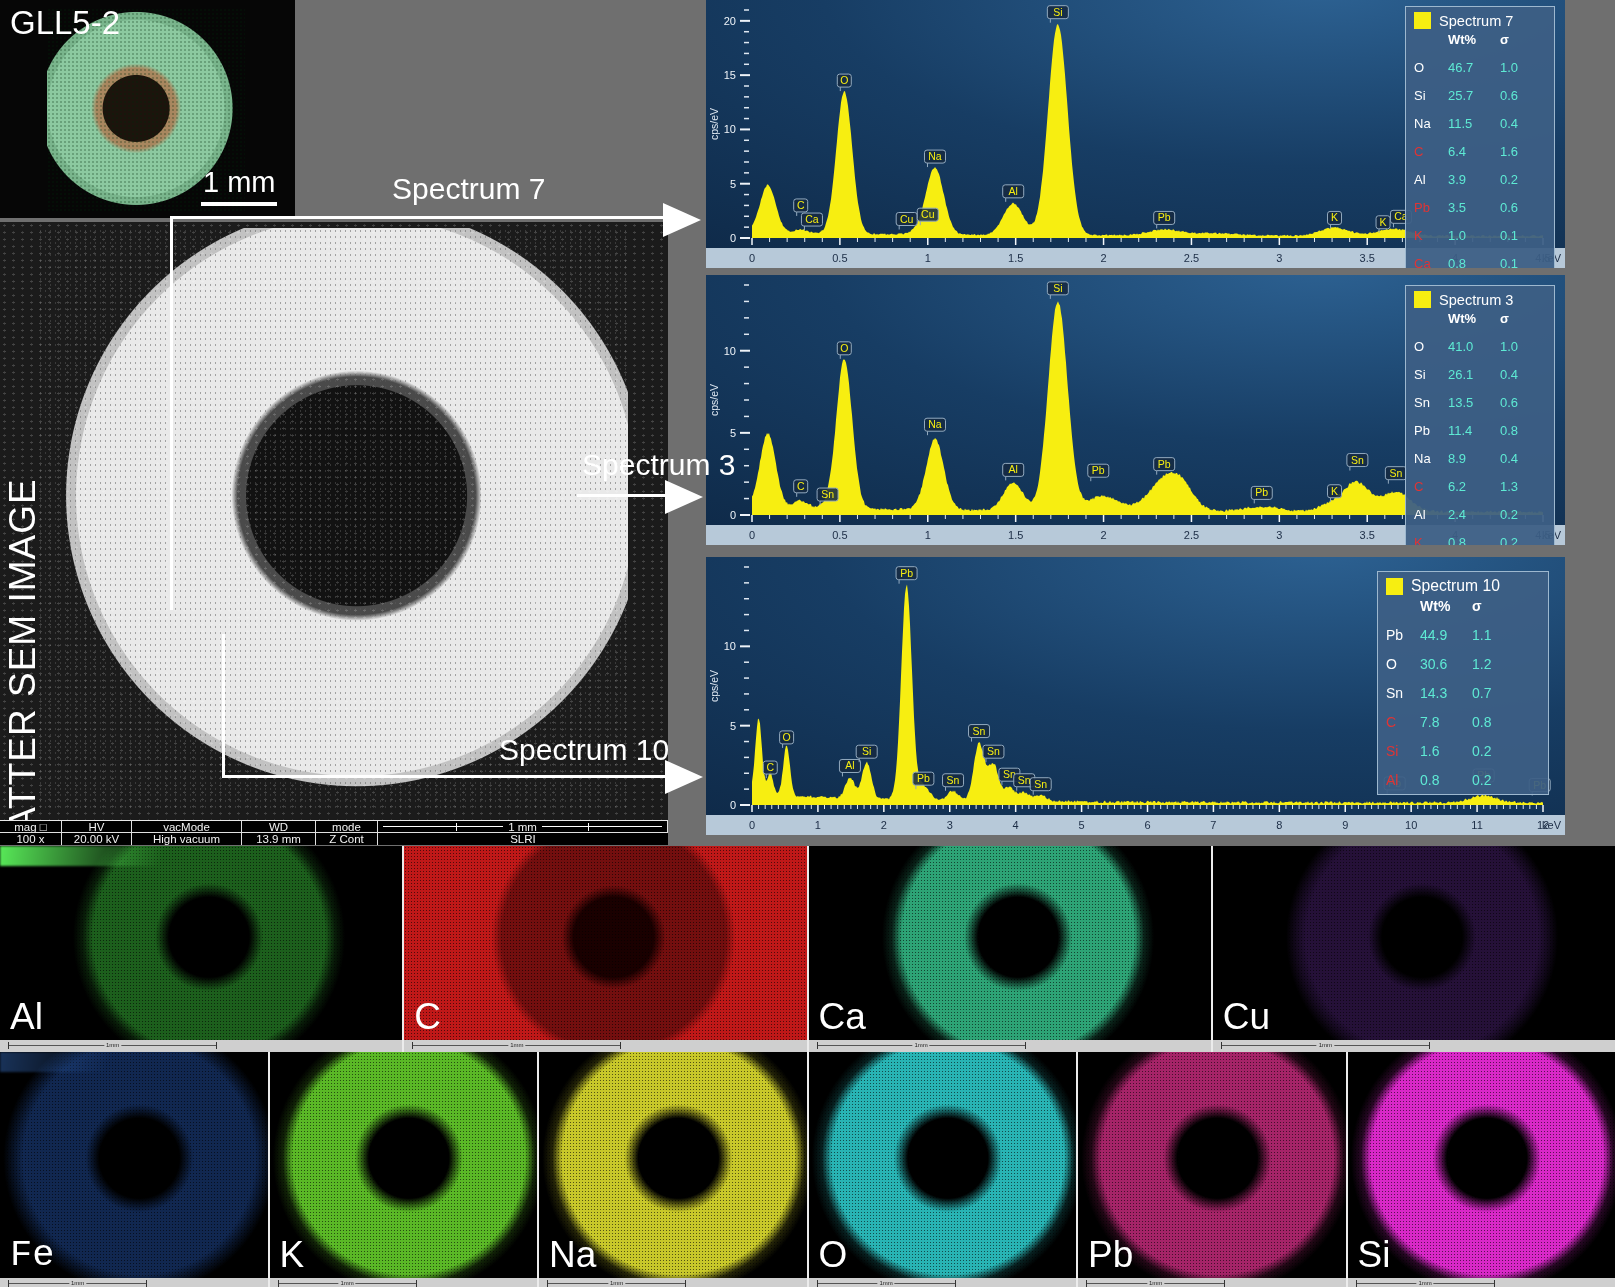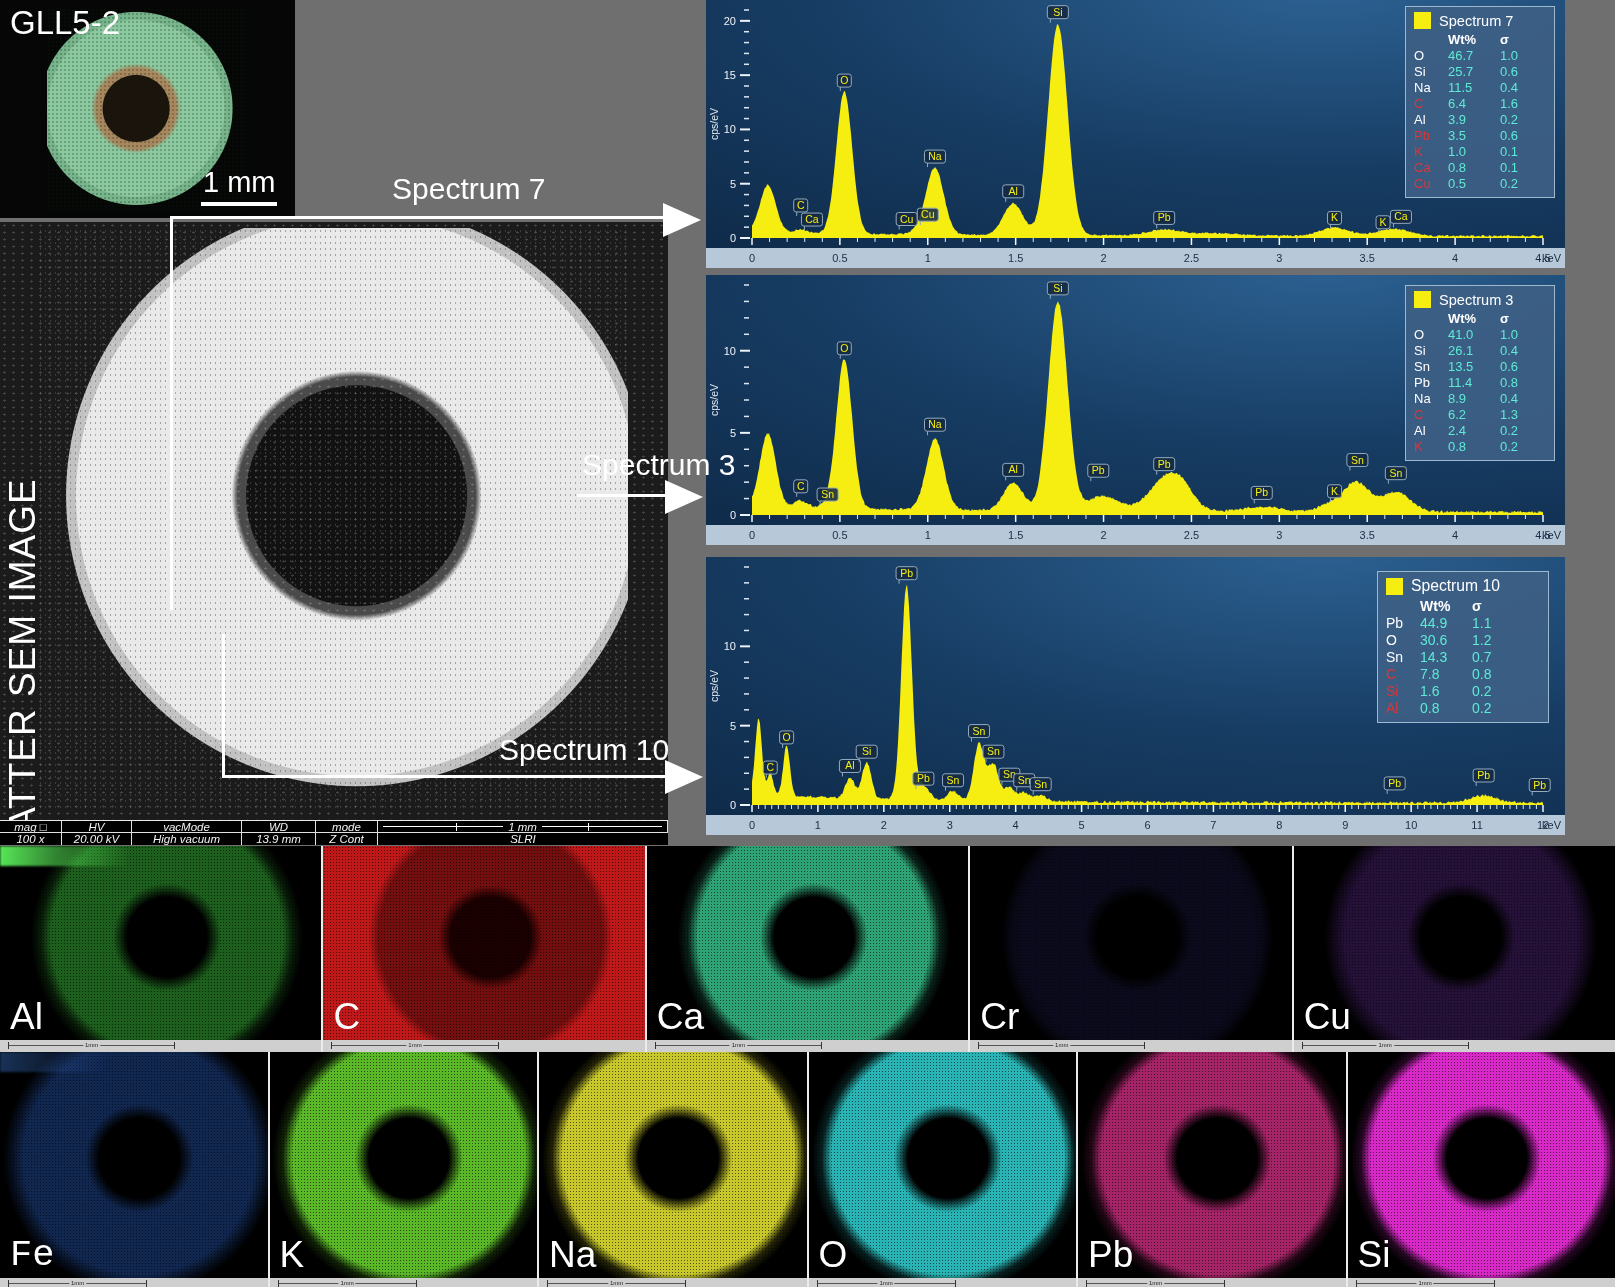--- a/index.html
+++ b/index.html
@@ -26,21 +26,21 @@
   .sem-bead::after{content:"";position:absolute;inset:0;
     background-image:radial-gradient(rgba(90,90,90,.5) 22%, transparent 26%);background-size:5px 6px;}
   #sem-side-label{position:absolute;left:0;top:232px;height:560px;width:46px;
     writing-mode:vertical-rl;transform:rotate(180deg);color:#fff;font-size:37px;letter-spacing:1px;
     display:flex;align-items:center;justify-content:center;}
 
   
   #databar{position:absolute;left:0;top:820px;width:668px;height:25px;background:#000;color:#f2f2f2;
     display:grid;grid-template-columns:62px 70px 110px 74px 62px 1fr;grid-template-rows:1fr 1fr;
     font-size:11.5px;border-top:1px solid #e8e8e8;}
-  .db-cell{display:flex;align-items:center;justify-content:center;border-right:1px solid #e0e0e0;white-space:nowrap;overflow:hidden;font-style:italic;}
+  .db-cell{display:flex;align-items:center;justify-content:center;border-right:1px solid #e0e0e0;white-space:nowrap;overflow:hidden;}
   .db-label{border-bottom:1px solid #e0e0e0;}
   .db-scale{position:relative;border-bottom:1px solid #e0e0e0;}
   .db-scale .dbl{flex:1;height:1px;background:#fff;margin:0 5px;}
   .db-scale::before,.db-scale::after{content:"";position:absolute;top:2px;width:1px;height:8px;background:#fff;}
   .db-scale::before{left:78px;} .db-scale::after{right:78px;}
   .db-cell:nth-last-child(-n+1){border-right:none;}
 
   
   .wline{position:absolute;background:#fff;z-index:6;}
   .arrow{position:absolute;width:0;height:0;border-top:17px solid transparent;border-bottom:17px solid transparent;
@@ -50,21 +50,21 @@
   
   .spanel{position:absolute;left:706px;width:859px;overflow:hidden;
     background:radial-gradient(130% 150% at 72% -5%, #2d6293 0%, #173d64 45%, #0c2440 100%);}
   #sp0{top:0;height:268px;} #sp1{top:275px;height:270px;} #sp2{top:557px;height:278px;}
   .spanel svg{position:absolute;left:0;top:0;}
   .spanel svg text{font-family:"Liberation Sans","DejaVu Sans",sans-serif;}
   .legend{position:absolute;background:rgba(61,95,133,.94);border:1px solid #9db8cf;color:#fff;z-index:4;
     padding:5px 6px 6px 8px;}
   .lg-title{display:flex;align-items:center;gap:8px;margin-bottom:3px;font-size:1.12em;}
   .lg-swatch{width:17px;height:17px;background:#f7ee11;flex:0 0 auto;}
-  .lg-grid{display:grid;grid-template-columns:34px 52px 1fr;row-gap:1px;}
+  .lg-grid{display:grid;grid-template-columns:34px 52px 1fr;row-gap:13px;}
   .lg-hdr{font-weight:bold;color:#fff;}
   .lg-el{color:#fff;} .lg-el.low{color:#e03434;}
   .lg-num{color:#5eead4;}
 
   
   #maps{position:absolute;left:0;top:846px;width:1615px;height:441px;background:#000;}
   .maps-row{display:flex;width:100%;}
   #maps-row-1{height:206px;} #maps-row-2{height:235px;}
   .tile{position:relative;flex:1 1 0;overflow:hidden;border-right:2px solid #ececec;display:flex;flex-direction:column;}
   .tile:last-child{border-right:none;}
@@ -793,31 +793,20 @@
             <div class="dots"></div>
             <span class="mlabel">Ca</span>
           </div>
           <div class="mstrip">
             <div class="msb">
               <span class="msbt">1mm</span>
             </div>
           </div>
         </div>
         <div class="tile">
-          <div class="mimg" style="background-image: radial-gradient(circle at 52% 47%, rgb(0, 0, 0) 0px, rgb(0, 0, 0) 40px, rgba(42, 42, 114, 0.25) 54px, rgba(42, 42, 114, 0.25) 116px, rgba(42, 42, 114, 0.19) 126px, rgb(0, 0, 0) 136px);">
-            <div class="dots"></div>
-            <span class="mlabel">Cr</span>
-          </div>
-          <div class="mstrip">
-            <div class="msb">
-              <span class="msbt">1mm</span>
-            </div>
-          </div>
-        </div>
-        <div class="tile">
           <div class="mimg" style="background-image: radial-gradient(circle at 52% 47%, rgb(0, 0, 0) 0px, rgb(0, 0, 0) 40px, rgba(106, 47, 160, 0.35) 54px, rgba(106, 47, 160, 0.35) 116px, rgba(106, 47, 160, 0.19) 126px, rgb(0, 0, 0) 136px);">
             <div class="dots"></div>
             <span class="mlabel">Cu</span>
           </div>
           <div class="mstrip">
             <div class="msb">
               <span class="msbt">1mm</span>
             </div>
           </div>
         </div>

